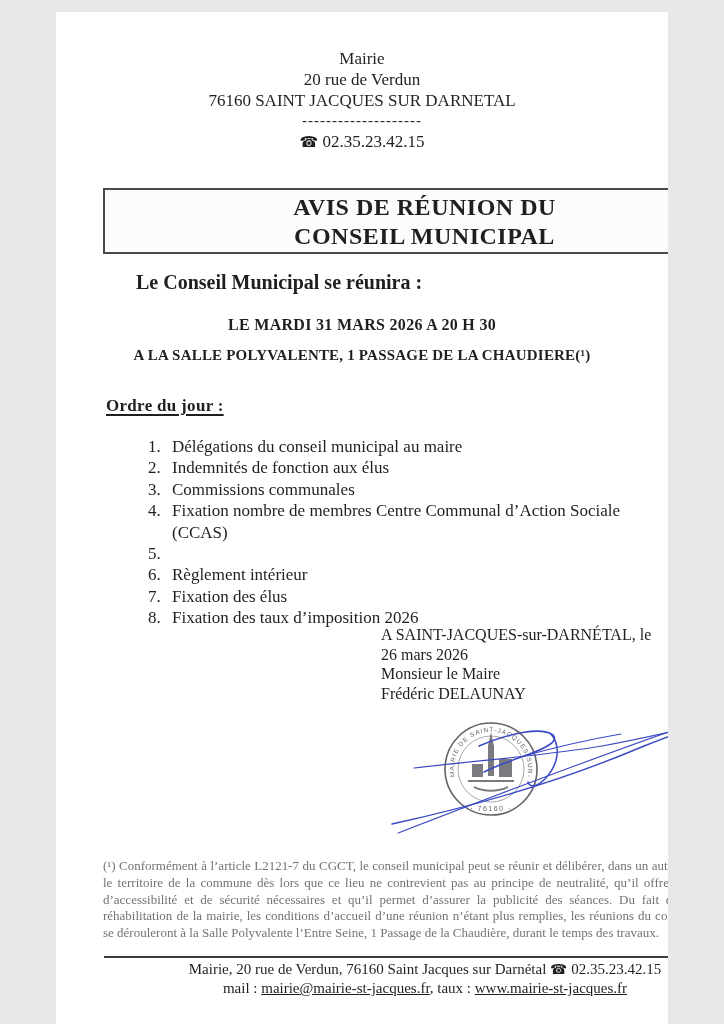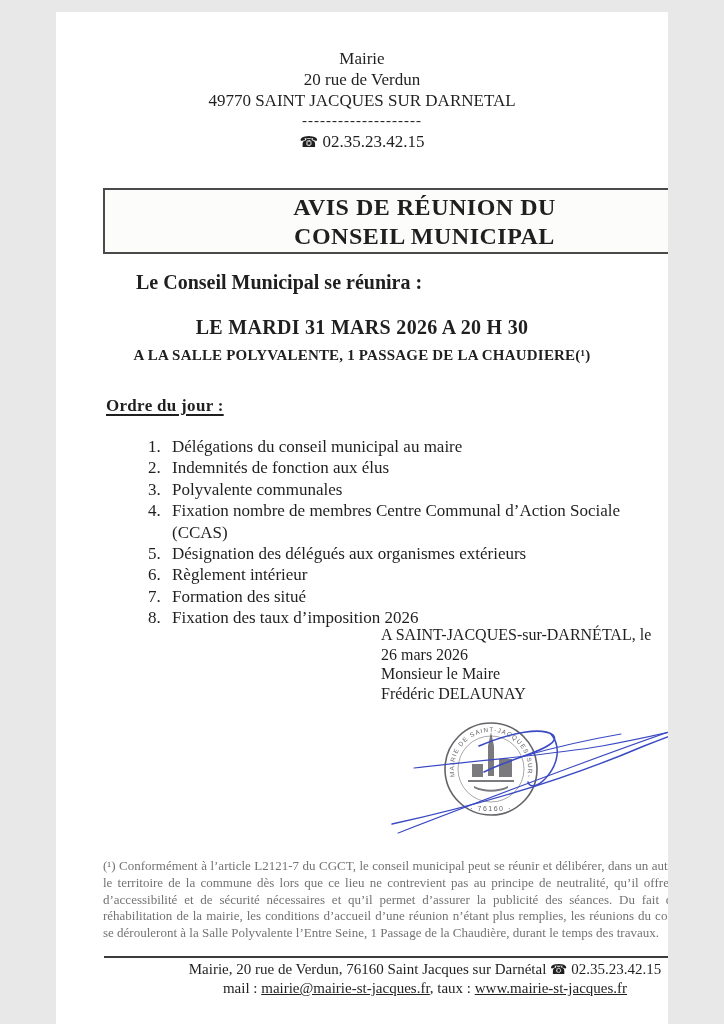--- a/index.html
+++ b/index.html
@@ -46,21 +46,21 @@
     position: absolute;
     left: 80px; top: 259px;
     font-size: 20px;
     font-weight: bold;
   }
 
   .meeting-datetime {
     position: absolute;
     left: 0; right: 0; top: 304px;
     text-align: center;
-    font-size: 20px;
+    font-size: 16px;
     font-weight: bold;
     letter-spacing: 0.3px;
   }
   .meeting-location {
     position: absolute;
     left: 0; right: 0; top: 335px;
     text-align: center;
     font-size: 15px;
     font-weight: bold;
     letter-spacing: 0.2px;
@@ -128,21 +128,21 @@
   .u { text-decoration: underline; }
 </style>
 </head>
 <body>
 
 <div class="page">
 
   <div class="header-block">
     <div>Mairie</div>
     <div>20 rue de Verdun</div>
-    <div>49770 SAINT JACQUES SUR DARNETAL</div>
+    <div>76160 SAINT JACQUES SUR DARNETAL</div>
     <div class="header-sep">--------------------</div>
     <div class="phone-line"><span class="phone-glyph">☎</span>
       <span>02.35.23.42.15</span></div>
   </div>
 
   <div class="title-box">
     <div>AVIS DE RÉUNION DU</div>
     <div>CONSEIL MUNICIPAL</div>
   </div>
 
@@ -156,37 +156,36 @@
     <div class="agenda-row">
       <span class="agenda-num">1.</span>
       <span>Délégations du conseil municipal au maire</span>
     </div>
     <div class="agenda-row">
       <span class="agenda-num">2.</span>
       <span>Indemnités de fonction aux élus</span>
     </div>
     <div class="agenda-row">
       <span class="agenda-num">3.</span>
-      <span>Polyvalente communales</span>
+      <span>Commissions communales</span>
     </div>
     <div class="agenda-row">
       <span class="agenda-num">4.</span>
       <span>Fixation nombre de membres Centre Communal d’Action Sociale (CCAS)</span>
     </div>
     <div class="agenda-row">
       <span class="agenda-num">5.</span>
-      <span>Désignation des délégués aux organismes extérieurs</span>
     </div>
     <div class="agenda-row">
       <span class="agenda-num">6.</span>
       <span>Règlement intérieur</span>
     </div>
     <div class="agenda-row">
       <span class="agenda-num">7.</span>
-      <span>Formation des situé</span>
+      <span>Fixation des élus</span>
     </div>
     <div class="agenda-row">
       <span class="agenda-num">8.</span>
       <span>Fixation des taux d’imposition 2026</span>
     </div>
   </div>
 
   <div class="sig-block">
     <div>A SAINT-JACQUES-sur-DARNÉTAL, le 26 mars 2026</div>
     <div>Monsieur le Maire</div>

